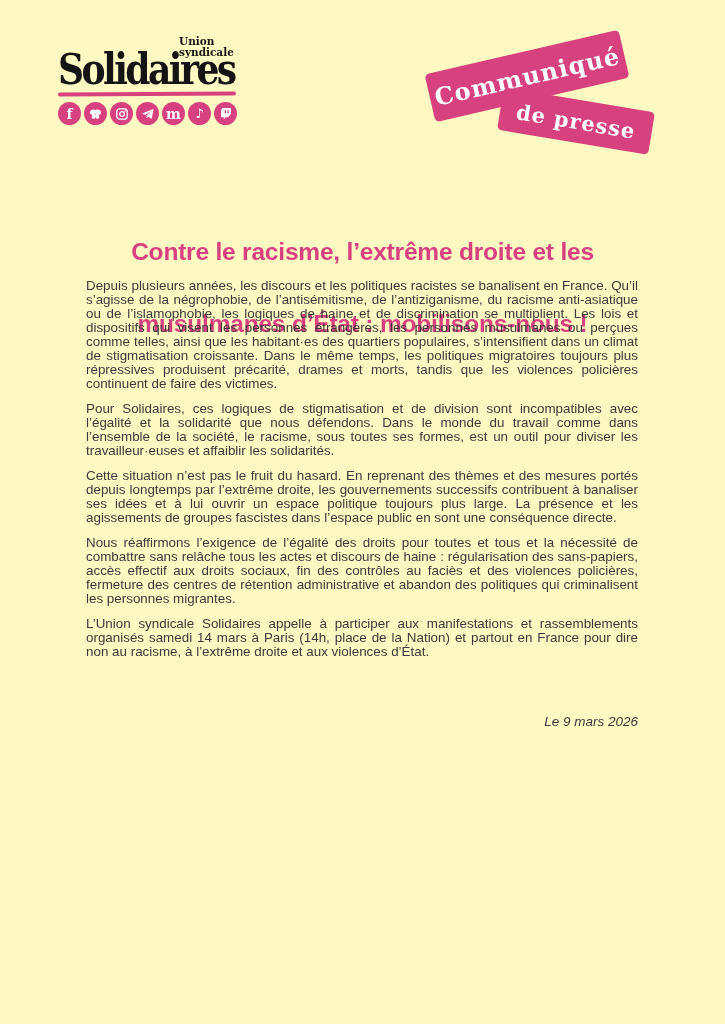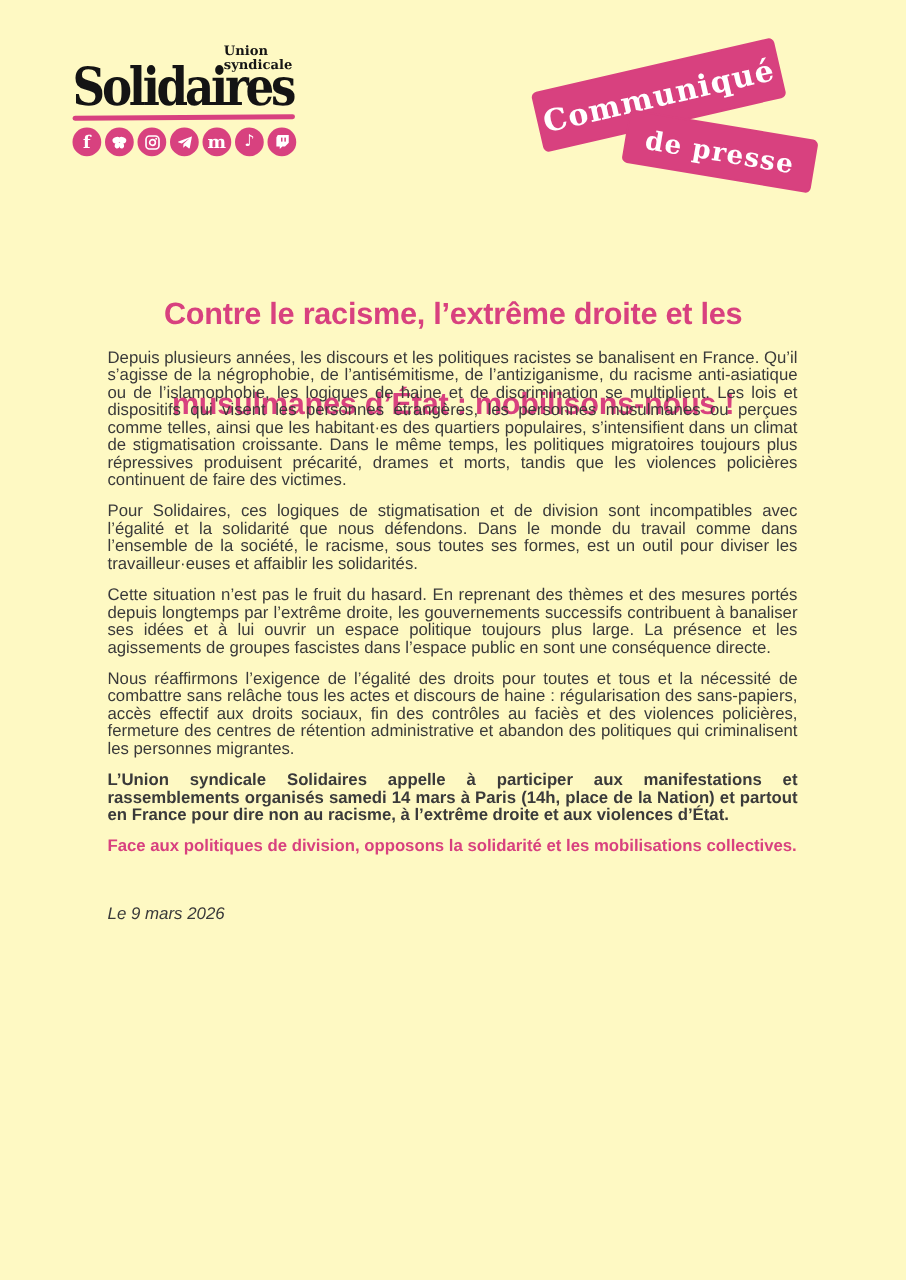--- a/index.html
+++ b/index.html
@@ -58,24 +58,24 @@
     letter-spacing:-0.2px;
   }
   .doc-title span{display:block;margin-top:40px;}
   
   .body-col{
     position:absolute;left:86px;top:279px;width:552px;
     color:#3a3a3a;font-size:13.4px;line-height:14px;
     text-align:justify;
   }
   .body-col p{margin:0 0 11px 0;}
-  .p-bold{font-weight:bold;}
+  .p-bold{font-weight:normal;}
   .p-pink{font-weight:bold;color:#d8417f;}
   .date-line{
-    margin-top:40px;text-align:left;font-style:italic;
+    margin-top:56px;text-align:right;font-style:italic;
     font-size:13.5px;color:#3a3a3a;
   }
 </style>
 </head>
 <body>
 
 <div class="page">
 
   <div class="logo-block">
     <div class="logo-sup">
@@ -134,17 +134,16 @@
     <span>Contre le racisme, l’extrême droite et les</span>
     <span>musulmanes d’État : mobilisons-nous !</span>
   </h1>
 
   <div class="body-col">
     <p>Depuis plusieurs années, les discours et les politiques racistes se banalisent en France. Qu’il s’agisse de la négrophobie, de l’antisémitisme, de l’antiziganisme, du racisme anti-asiatique ou de l’islamophobie, les logiques de haine et de discrimination se multiplient. Les lois et dispositifs qui visent les personnes étrangères, les personnes musulmanes ou perçues comme telles, ainsi que les habitant·es des quartiers populaires, s’intensifient dans un climat de stigmatisation croissante. Dans le même temps, les politiques migratoires toujours plus répressives produisent précarité, drames et morts, tandis que les violences policières continuent de faire des victimes.</p>
     <p>Pour Solidaires, ces logiques de stigmatisation et de division sont incompatibles avec l’égalité et la solidarité que nous défendons. Dans le monde du travail comme dans l’ensemble de la société, le racisme, sous toutes ses formes, est un outil pour diviser les travailleur·euses et affaiblir les solidarités.</p>
     <p>Cette situation n’est pas le fruit du hasard. En reprenant des thèmes et des mesures portés depuis longtemps par l’extrême droite, les gouvernements successifs contribuent à banaliser ses idées et à lui ouvrir un espace politique toujours plus large. La présence et les agissements de groupes fascistes dans l’espace public en sont une conséquence directe.</p>
     <p>Nous réaffirmons l’exigence de l’égalité des droits pour toutes et tous et la nécessité de combattre sans relâche tous les actes et discours de haine : régularisation des sans-papiers, accès effectif aux droits sociaux, fin des contrôles au faciès et des violences policières, fermeture des centres de rétention administrative et abandon des politiques qui criminalisent les personnes migrantes.</p>
     <p class="p-bold">L’Union syndicale Solidaires appelle à participer aux manifestations et rassemblements organisés samedi 14 mars à Paris (14h, place de la Nation) et partout en France pour dire non au racisme, à l’extrême droite et aux violences d’État.</p>
-    <p class="p-pink">Face aux politiques de division, opposons la solidarité et les mobilisations collectives.</p>
     <div class="date-line">Le 9 mars 2026</div>
   </div>
 
 </div>
 
 </body></html>

